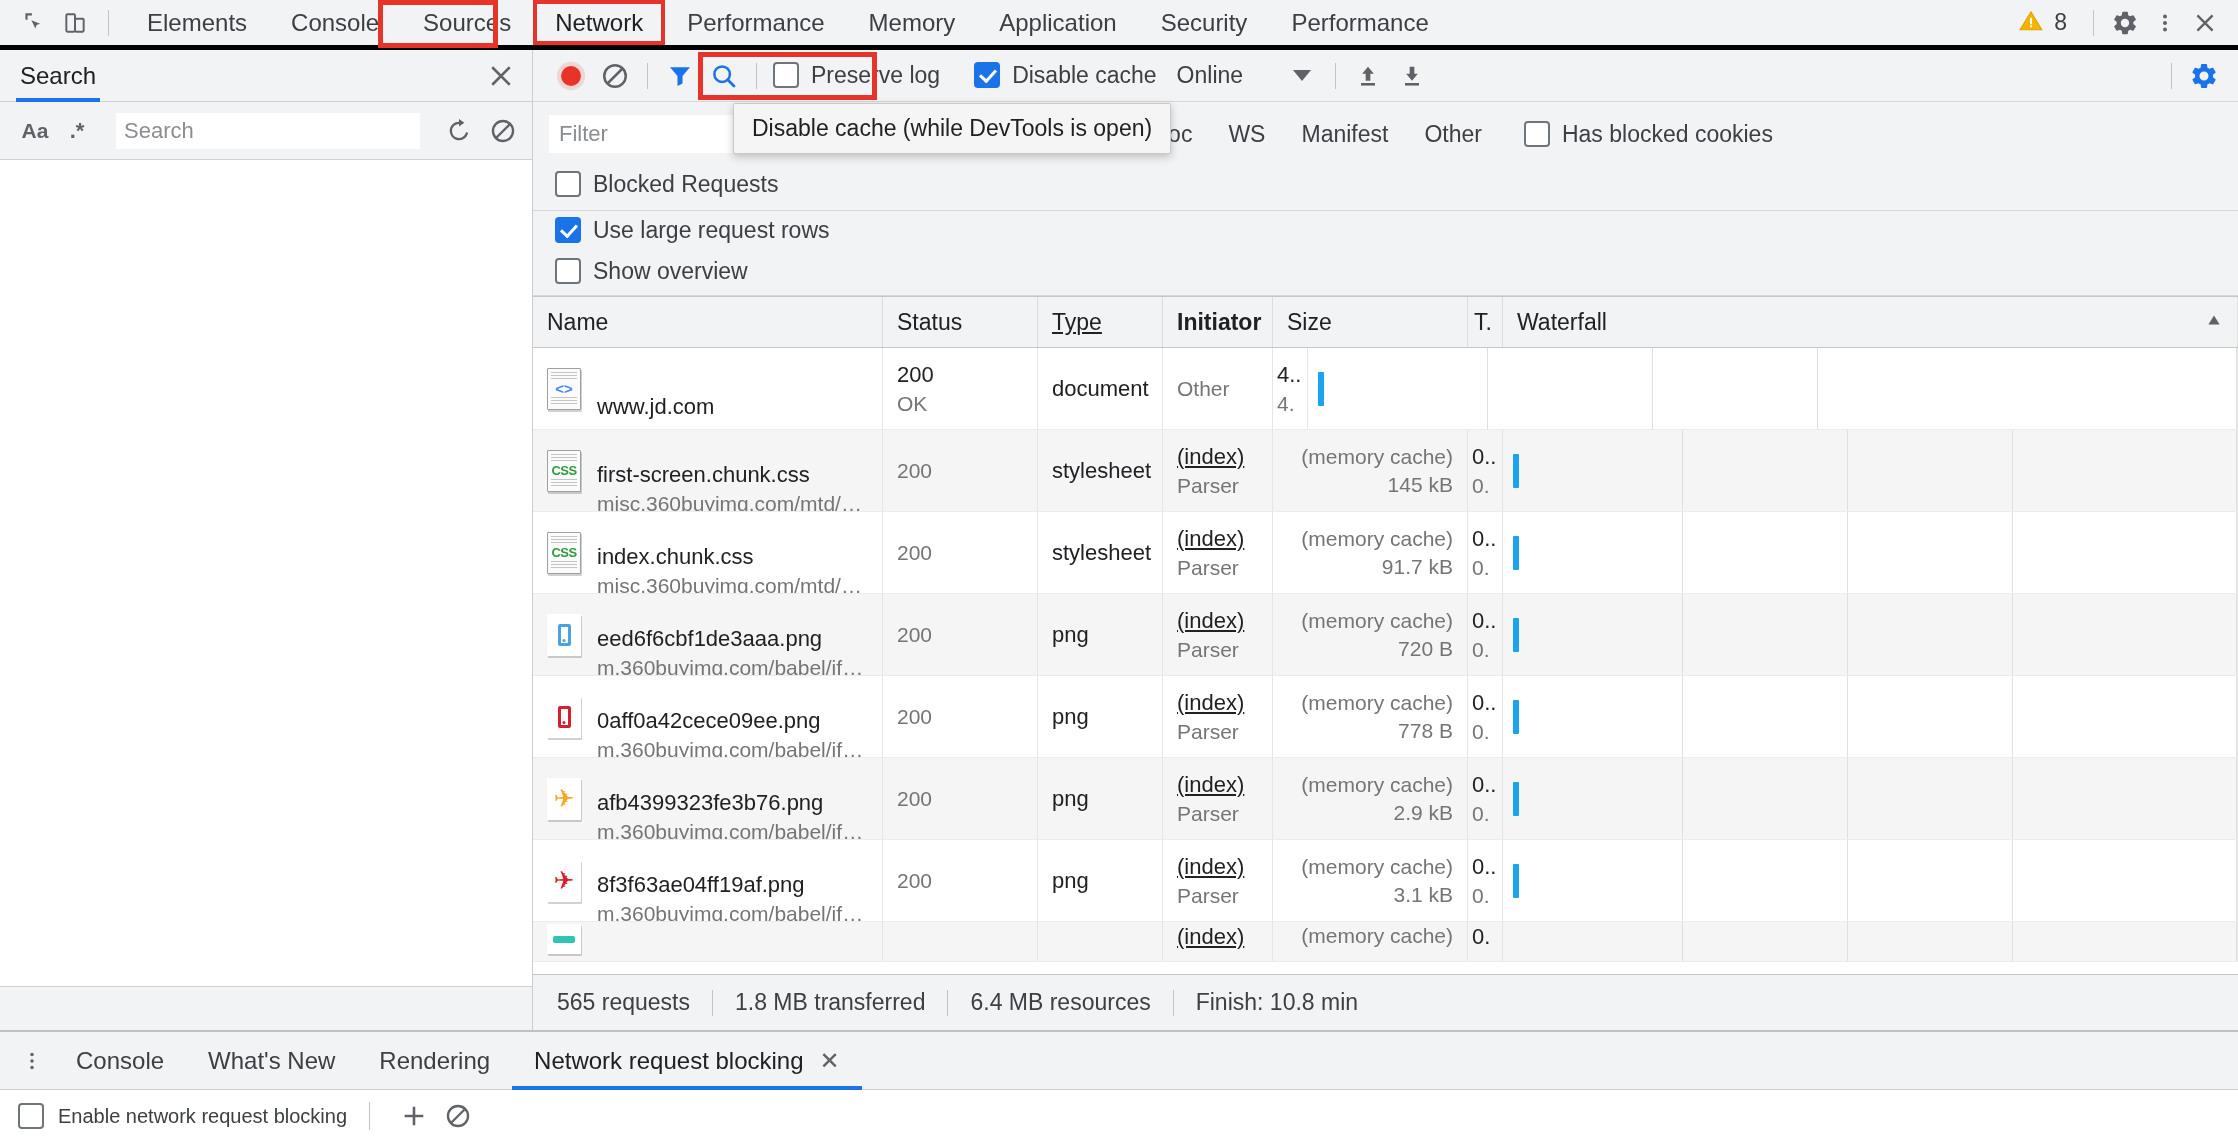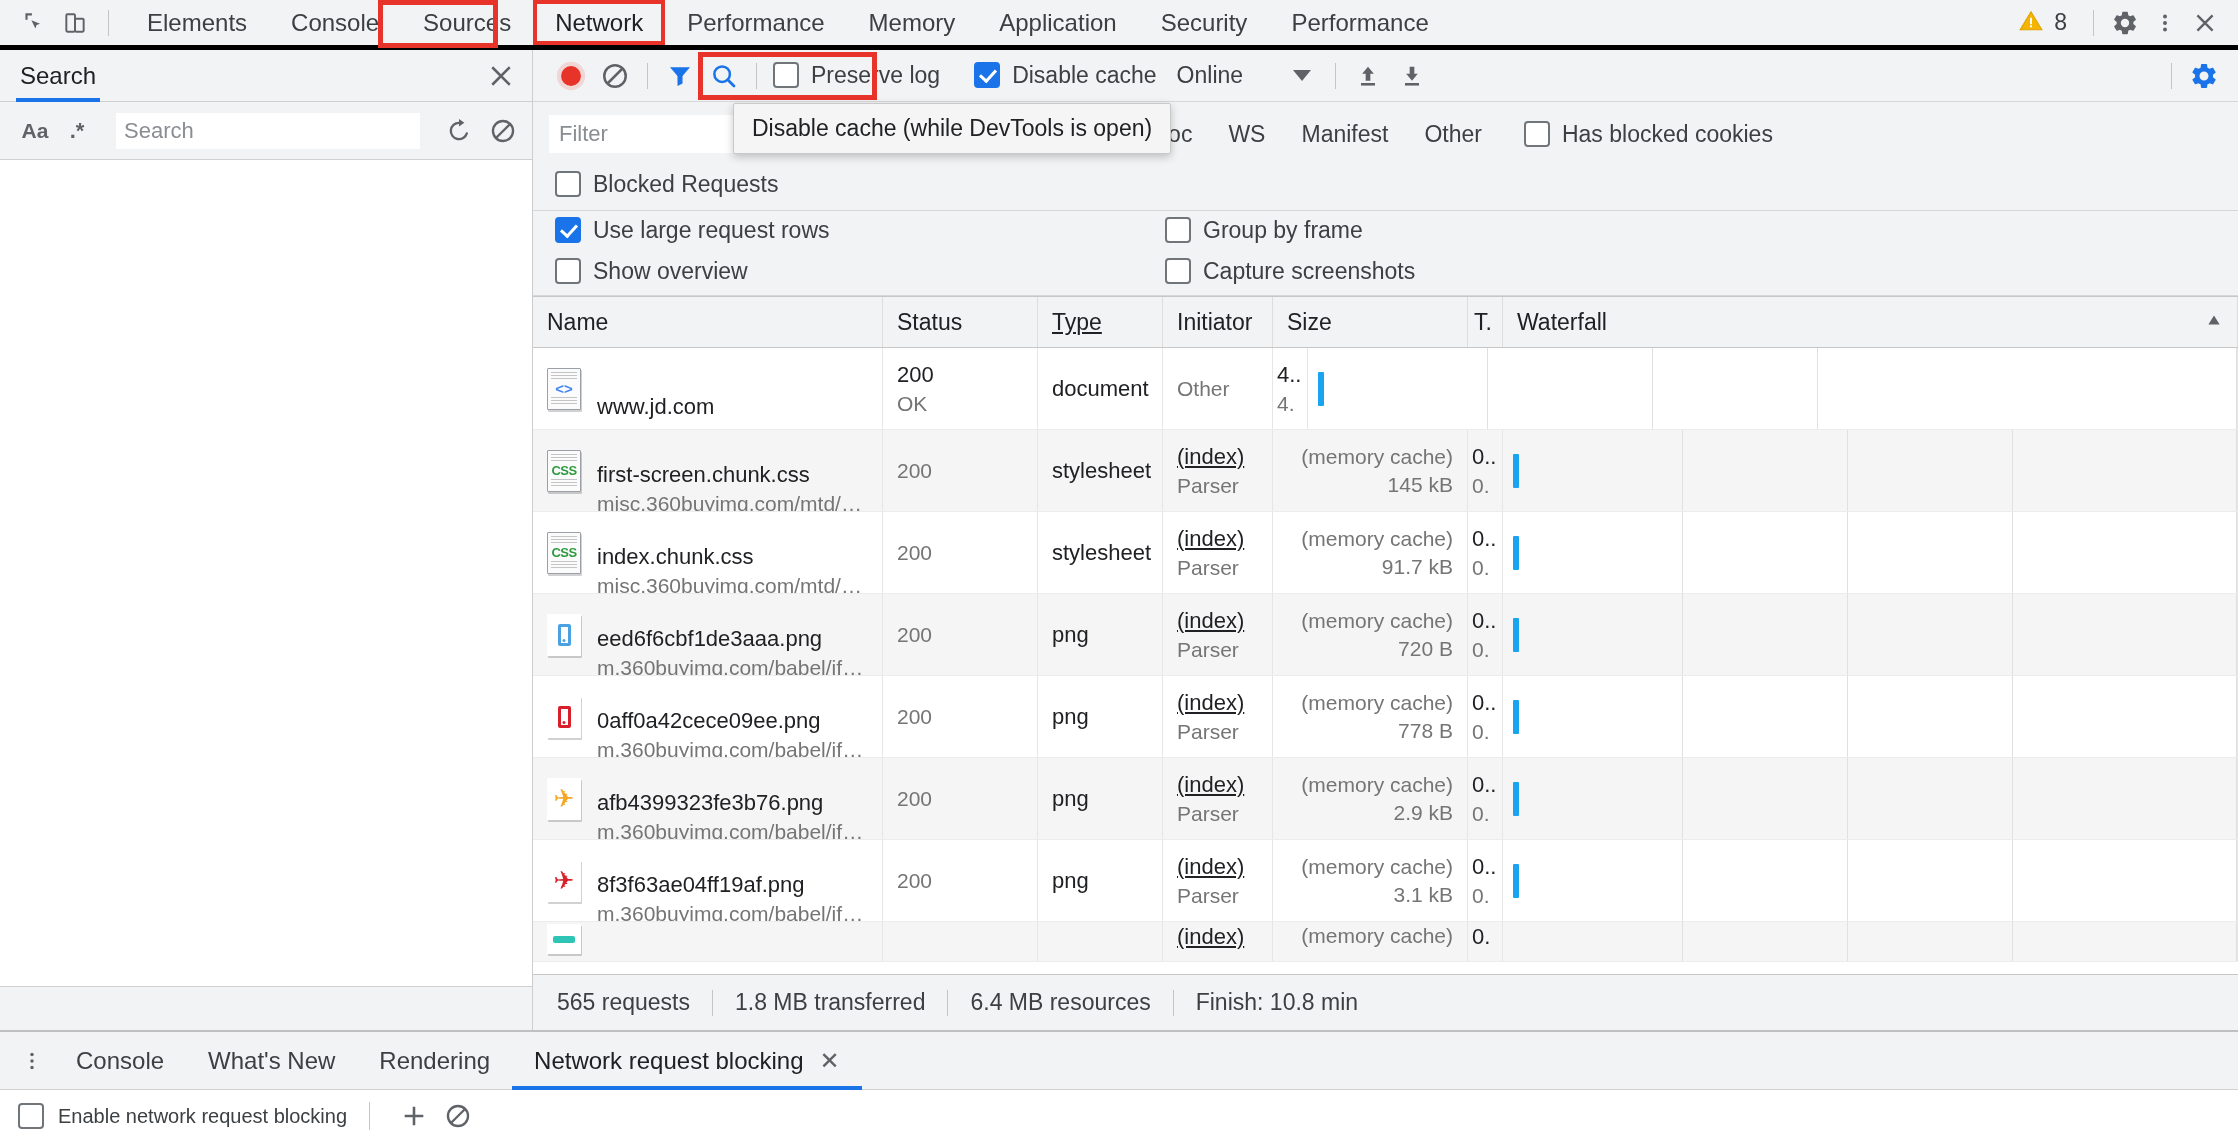--- a/index.html
+++ b/index.html
@@ -421,39 +421,29 @@
           <div class="fb-col left">
             <div class="cb-wrap">
               <span class="cbox checked"></span>
               <span class="cb-label">Use large request rows</span>
             </div>
             <div class="cb-wrap">
               <span class="cbox"></span>
               <span class="cb-label">Show overview</span>
             </div>
           </div>
-          <div class="fb-col">
-            <div class="cb-wrap">
-              <span class="cbox"></span>
-              <span class="cb-label">Group by frame</span>
-            </div>
-            <div class="cb-wrap">
-              <span class="cbox"></span>
-              <span class="cb-label">Capture screenshots</span>
-            </div>
-          </div>
         </div>
       </div>
 
       <div class="table-wrap">
         <div class="thead">
           <div class="th" style="width:350px;flex:0 0 350px;">Name</div>
           <div class="th" style="width:155px;flex:0 0 155px;">Status</div>
           <div class="th" style="width:125px;flex:0 0 125px;text-decoration:underline;">Type</div>
-          <div class="th" style="width:110px;flex:0 0 110px;">Initiator</div>
+          <div class="th" style="width:110px;flex:0 0 110px;font-weight:bold;">Initiator</div>
           <div class="th" style="width:195px;flex:0 0 195px;">Size</div>
           <div class="th" style="width:35px;flex:0 0 35px;padding:0 6px;">T.</div>
           <div class="th waterfall" style="flex:1 1 auto;">
             <span>Waterfall</span>
             <span>
               <svg width="18" height="18" viewBox="0 0 16 16">
                   <path d="M8 3l5 8H3z" fill="#5f6368"></path>
                 </svg>
             </span>
           </div>

